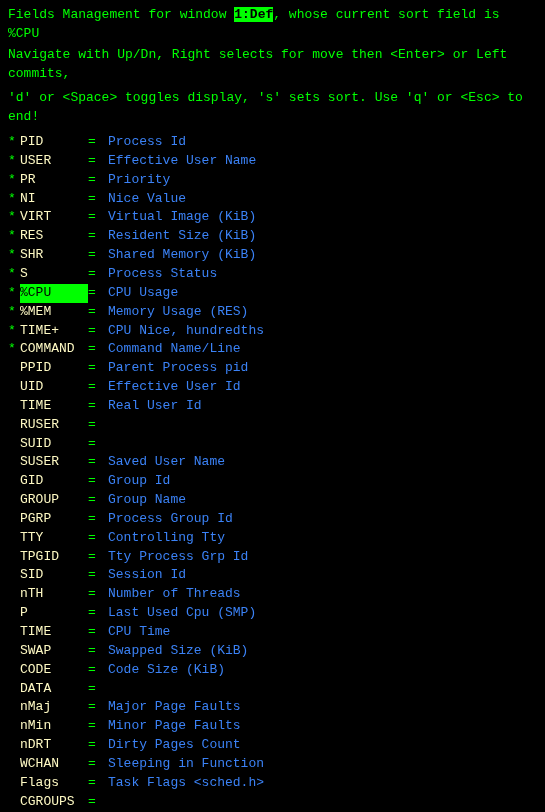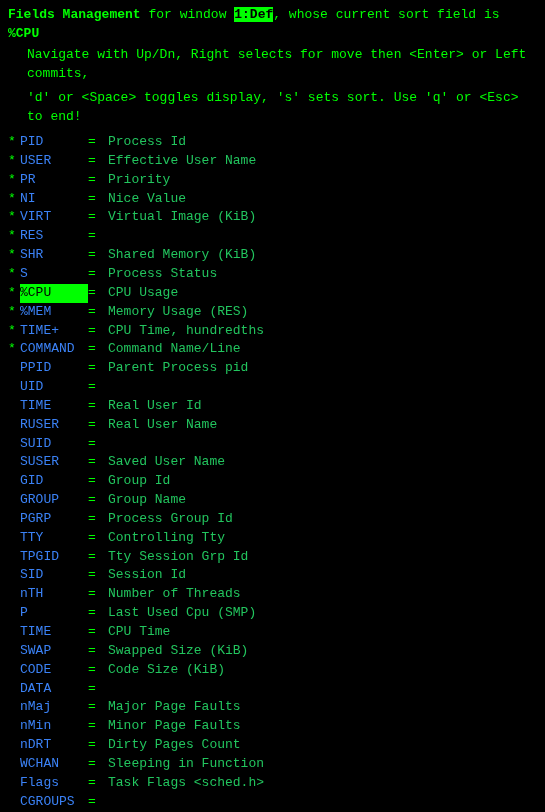--- a/index.html
+++ b/index.html
@@ -14,49 +14,48 @@
       font-size: 13px;
       line-height: 1.45;
       width: 545px;
       min-height: 812px;
       padding: 6px 8px;
     }
     .header-line {
       margin-bottom: 2px;
     }
     .header-line span.bold {
-      font-weight: bold;
+      font-weight: normal;
     }
     .highlight {
       background-color: #00ff00;
       color: #000000;
       font-weight: bold;
     }
     .nav-lines {
       margin-bottom: 6px;
-      margin-left: 19px;
     }
     .field-row {
       display: flex;
       align-items: baseline;
     }
     .field-star {
       width: 12px;
       color: #00ff00;
     }
     .field-name {
       width: 68px;
-      color: #3b82f6;
+      color: #fef9c3;
     }
     .field-eq {
       width: 20px;
       color: #00ff00;
     }
     .field-desc {
-      color: #22c55e;
+      color: #3b82f6;
     }
     .field-name.highlighted {
       background-color: #00ff00;
       color: #000000;
     }
   </style>
 </head>
 <body>
 
 <div class="header-line">
@@ -93,20 +92,21 @@
     <div class="field-row">
       <span class="field-star">*</span>
       <span class="field-name">VIRT   </span>
       <span class="field-eq">= </span>
       <span class="field-desc">Virtual Image (KiB)</span>
     </div>
     <div class="field-row">
       <span class="field-star">*</span>
       <span class="field-name">RES    </span>
       <span class="field-eq">= </span>
+      <span class="field-desc">Resident Size (KiB)</span>
     </div>
     <div class="field-row">
       <span class="field-star">*</span>
       <span class="field-name">SHR    </span>
       <span class="field-eq">= </span>
       <span class="field-desc">Shared Memory (KiB)</span>
     </div>
     <div class="field-row">
       <span class="field-star">*</span>
       <span class="field-name">S      </span>
@@ -122,50 +122,50 @@
     <div class="field-row">
       <span class="field-star">*</span>
       <span class="field-name">%MEM   </span>
       <span class="field-eq">= </span>
       <span class="field-desc">Memory Usage (RES)</span>
     </div>
     <div class="field-row">
       <span class="field-star">*</span>
       <span class="field-name">TIME+  </span>
       <span class="field-eq">= </span>
-      <span class="field-desc">CPU Time, hundredths</span>
+      <span class="field-desc">CPU Nice, hundredths</span>
     </div>
     <div class="field-row">
       <span class="field-star">*</span>
       <span class="field-name">COMMAND</span>
       <span class="field-eq">= </span>
       <span class="field-desc">Command Name/Line</span>
     </div>
     <div class="field-row">
       <span class="field-star"> </span>
       <span class="field-name">PPID   </span>
       <span class="field-eq">= </span>
       <span class="field-desc">Parent Process pid</span>
     </div>
     <div class="field-row">
       <span class="field-star"> </span>
       <span class="field-name">UID    </span>
       <span class="field-eq">= </span>
+      <span class="field-desc">Effective User Id</span>
     </div>
     <div class="field-row">
       <span class="field-star"> </span>
       <span class="field-name">TIME   </span>
       <span class="field-eq">= </span>
       <span class="field-desc">Real User Id</span>
     </div>
     <div class="field-row">
       <span class="field-star"> </span>
       <span class="field-name">RUSER  </span>
       <span class="field-eq">= </span>
-      <span class="field-desc">Real User Name</span>
     </div>
     <div class="field-row">
       <span class="field-star"> </span>
       <span class="field-name">SUID   </span>
       <span class="field-eq">= </span>
     </div>
     <div class="field-row">
       <span class="field-star"> </span>
       <span class="field-name">SUSER  </span>
       <span class="field-eq">= </span>
@@ -192,21 +192,21 @@
     <div class="field-row">
       <span class="field-star"> </span>
       <span class="field-name">TTY    </span>
       <span class="field-eq">= </span>
       <span class="field-desc">Controlling Tty</span>
     </div>
     <div class="field-row">
       <span class="field-star"> </span>
       <span class="field-name">TPGID  </span>
       <span class="field-eq">= </span>
-      <span class="field-desc">Tty Session Grp Id</span>
+      <span class="field-desc">Tty Process Grp Id</span>
     </div>
     <div class="field-row">
       <span class="field-star"> </span>
       <span class="field-name">SID    </span>
       <span class="field-eq">= </span>
       <span class="field-desc">Session Id</span>
     </div>
     <div class="field-row">
       <span class="field-star"> </span>
       <span class="field-name">nTH    </span>

